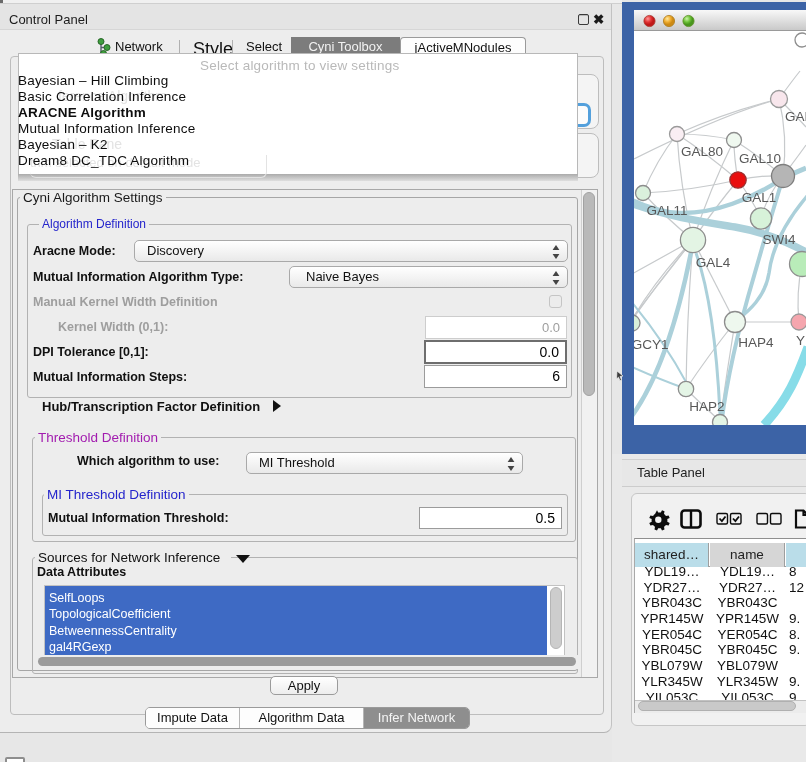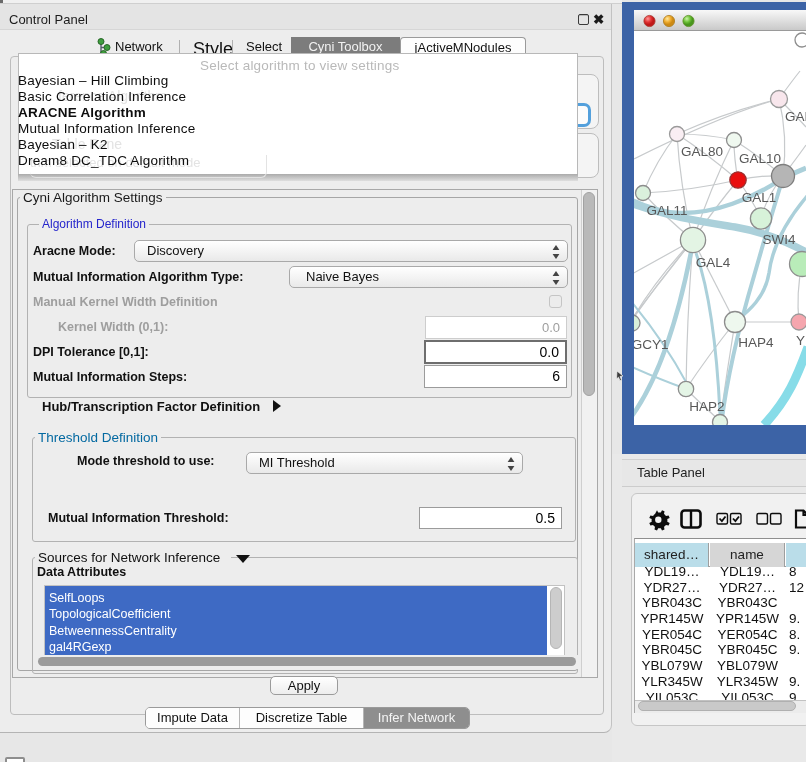--- a/index.html
+++ b/index.html
@@ -81,29 +81,32 @@
   <div class="abs" style="left:425px;top:312px;width:142px;height:23px;background:#fff;border:1px solid #cdcdcd;font-size:13px;color:#9e9e9e;text-align:right;line-height:21px;padding-right:6px;">0.0</div>
   <div class="abs" style="left:33px;top:341px;font-size:12.5px;font-weight:bold;color:#111;">DPI Tolerance [0,1]:</div>
   <div class="abs" style="left:424px;top:336px;width:143px;height:24px;background:#fff;border:2px solid #6e6e6e;font-size:14px;color:#000;text-align:right;line-height:20px;padding-right:6px;">0.0</div>
   <div class="abs" style="left:33px;top:366px;font-size:12.5px;font-weight:bold;color:#111;">Mutual Information Steps:</div>
   <div class="abs" style="left:424px;top:361px;width:143px;height:23px;background:#fff;border:1px solid #9b9b9b;font-size:14px;color:#000;text-align:right;line-height:21px;padding-right:6px;">6</div>
 
   <div class="abs" style="left:42px;top:395px;font-size:13px;font-weight:bold;color:#111;">Hub/Transcription Factor Definition</div>
   <div class="abs" style="left:273px;top:396px;width:0;height:0;border-left:8px solid #111;border-top:6px solid transparent;border-bottom:6px solid transparent;"></div>
 
   <fieldset class="abs" style="left:32px;top:426px;width:544px;height:112px;border:1px solid #b2b2b2;border-radius:3px;">
-    <legend style="font-size:13.5px;color:#0369a1;padding:0 3px;margin-left:2px;">Threshold Definition</legend>
-  </fieldset>
-  <div class="abs" style="left:77px;top:450px;font-size:12.5px;font-weight:bold;color:#111;">Mode threshold to use:</div>
+    <legend style="font-size:13.5px;color:#a21caf;padding:0 3px;margin-left:2px;">Threshold Definition</legend>
+  </fieldset>
+  <div class="abs" style="left:77px;top:450px;font-size:12.5px;font-weight:bold;color:#111;">Which algorithm to use:</div>
   <div class="abs combo" style="left:246px;top:448px;width:277px;height:22px;">
     <span style="margin-left:12px;">MI Threshold</span><svg class="carrows" width="10" height="16" viewBox="0 0 10 16">
         <path d="M5 1 L8.4 6 H1.6 Z" fill="#444"></path>
         <path d="M5 15 L8.4 10 H1.6 Z" fill="#444"></path>
       </svg>
   </div>
+  <fieldset class="abs" style="left:42px;top:483px;width:526px;height:49px;border:1px solid #b2b2b2;border-radius:3px;">
+    <legend style="font-size:13.5px;color:#2525cc;padding:0 3px;margin-left:1px;">MI Threshold Definition</legend>
+  </fieldset>
   <div class="abs" style="left:48px;top:507px;font-size:12.5px;font-weight:bold;color:#111;">Mutual Information Threshold:</div>
   <div class="abs" style="left:419px;top:503px;width:143px;height:22px;background:#fff;border:1px solid #9b9b9b;font-size:14px;color:#000;text-align:right;line-height:20px;padding-right:6px;">0.5</div>
 
   <fieldset class="abs" style="left:32px;top:546px;width:546px;height:124px;border:1px solid #b2b2b2;border-radius:3px;">
     <legend style="font-size:13.5px;color:#111;padding:0 3px;margin-left:2px;">Sources for Network Inference &nbsp;</legend>
   </fieldset>
   <div class="abs" style="left:236px;top:551px;width:0;height:0;border-top:8px solid #111;border-left:7px solid transparent;border-right:7px solid transparent;"></div>
   <div class="abs" style="left:37px;top:561px;font-size:12.5px;font-weight:bold;color:#111;">Data Attributes</div>
 
   <div class="abs" style="left:44px;top:581px;width:521px;height:72px;background:#ffffff;border:1px solid #c2c2c2;overflow:hidden;">
@@ -112,21 +115,21 @@
     <div style="position:absolute;left:505px;top:1px;width:12px;height:62px;background:#cdcdcd;border:1px solid #b5b5b5;border-radius:6px;"></div>
   </div>
 
   <div class="abs" style="left:38px;top:651px;width:540px;height:14px;background:#ededed;"></div>
   <div class="abs" style="left:38px;top:653px;width:538px;height:9px;background:#9b9b9b;border-radius:5px;"></div>
 
   <div class="abs" style="left:270px;top:672px;width:68px;height:19px;background:linear-gradient(#ffffff,#ededed);border:1px solid #9b9b9b;border-radius:5px;font-size:13px;text-align:center;line-height:18px;color:#111;">Apply</div>
 
   <div class="abs" style="left:145px;top:703px;width:325px;height:22px;border:1px solid #9a9a9a;border-radius:5px;overflow:hidden;display:flex;font-size:13px;line-height:20px;text-align:center;">
     <div style="width:94px;background:#fdfdfd;border-right:1px solid #b5b5b5;color:#111;">Impute Data</div>
-    <div style="width:124px;background:#fdfdfd;border-right:1px solid #b5b5b5;color:#111;">Discretize Table</div>
+    <div style="width:124px;background:#fdfdfd;border-right:1px solid #b5b5b5;color:#111;">Algorithm Data</div>
     <div style="flex:1;background:#8e8e8e;color:#f4f4f4;">Infer Network</div>
   </div>
 </div>
 
 <div class="abs" style="left:18px;top:53px;width:560px;height:121px;background:#ffffff;border:1px solid #b8b8b8;border-bottom:none;z-index:30;"></div>
 <div class="abs" style="left:18px;top:174px;width:560px;height:7px;background:linear-gradient(#ababab,#dedede);z-index:30;"></div>
 <div class="abs" style="left:0;top:58px;width:600px;z-index:31;font-size:13.5px;letter-spacing:0.2px;color:#0d0d0d;">
   <div style="position:absolute;left:200px;top:0;color:#b9b9b9;">Select algorithm to view settings</div>
   <div style="position:absolute;left:18px;top:15px;">Bayesian – Hill Climbing</div>
   <div style="position:absolute;left:18px;top:31px;">Basic Correlation Inference</div>

